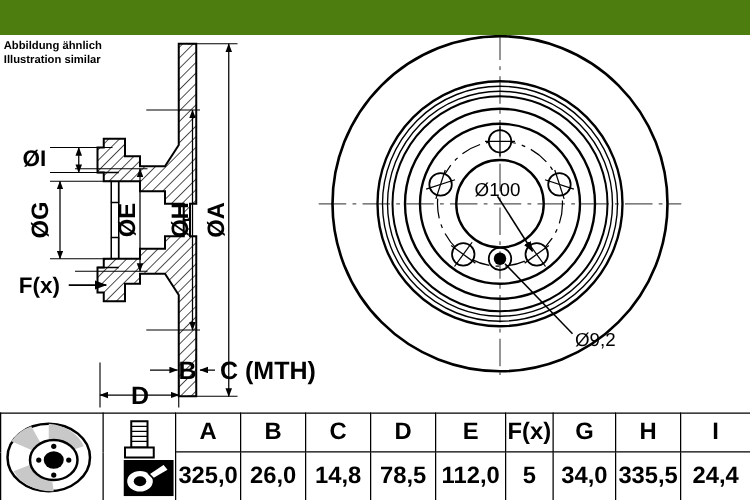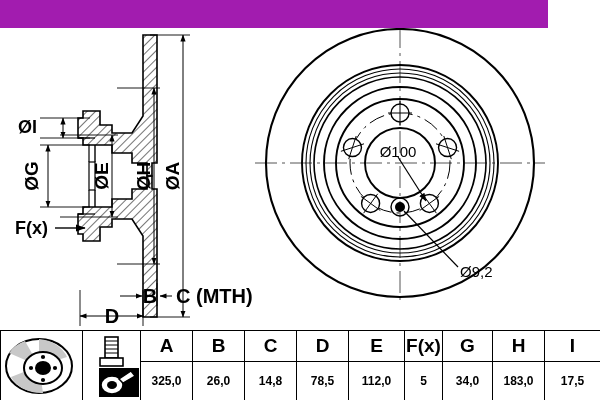--- a/index.html
+++ b/index.html
@@ -13,22 +13,22 @@
     height: 400px;
     background: #ffffff;
     font-family: "Liberation Sans", sans-serif;
     overflow: hidden;
   }
 
   
   #header-bar {
     position: absolute;
     left: 0; top: 0;
-    width: 548px; height: 28px;
-    background: #a21caf;
+    width: 600px; height: 28px;
+    background: #4d7c0f;
   }
   #header-bar .part-no {
     position: absolute;
     left: 0; top: 0;
     width: 600px;
     text-align: center;
     line-height: 28px;
     color: #ffffff;
     font-size: 21px;
     font-weight: bold;
@@ -65,37 +65,41 @@
   }
   #spec-table td {
     border: 1.5px solid #000;
     text-align: center;
     font-size: 17px;
     font-weight: bold;
     color: #000;
     padding: 0;
   }
   #spec-table tr.head td { height: 30px; font-size: 19px; }
-  #spec-table tr.vals td { height: 38px; font-size: 12px; }
+  #spec-table tr.vals td { height: 38px; font-size: 19px; }
   td.icon-cell { border-right: 1.5px solid #000; }
 
   
   .cell-svg { display: block; margin: 0 auto; }
 </style>
 </head>
 <body>
 
 <div id="page">
 
   <div id="header-bar">
     <div class="part-no">
       <span>24.0114-0119.1</span><span>&nbsp;&nbsp;&nbsp;&nbsp;</span><span>414119</span>
     </div>
   </div>
 
+  <div id="note">
+    <div>Abbildung ähnlich</div>
+    <div>Illustration similar</div>
+  </div>
 
   <svg id="drawing" viewBox="0 0 600 302">
     <defs>
       <pattern id="hatch" width="6" height="6" patternTransform="rotate(45)" patternUnits="userSpaceOnUse">
         <line x1="0" y1="0" x2="0" y2="6" stroke="#000" stroke-width="1.1"></line>
       </pattern>
       <marker id="ah" markerWidth="7" markerHeight="7" refX="6.5" refY="2.6" orient="auto">
         <path d="M0,0 L7,2.6 L0,5.2 z" fill="#000"></path>
       </marker>
       <marker id="ahr" markerWidth="7" markerHeight="7" refX="0.5" refY="2.6" orient="auto">
@@ -277,19 +281,19 @@
       <td>I</td>
     </tr>
     <tr class="vals">
       <td>325,0</td>
       <td>26,0</td>
       <td>14,8</td>
       <td>78,5</td>
       <td>112,0</td>
       <td>5</td>
       <td>34,0</td>
-      <td>183,0</td>
-      <td>17,5</td>
+      <td>335,5</td>
+      <td>24,4</td>
     </tr>
   </tbody>
     </table>
 
 </div>
 
 </body></html>

